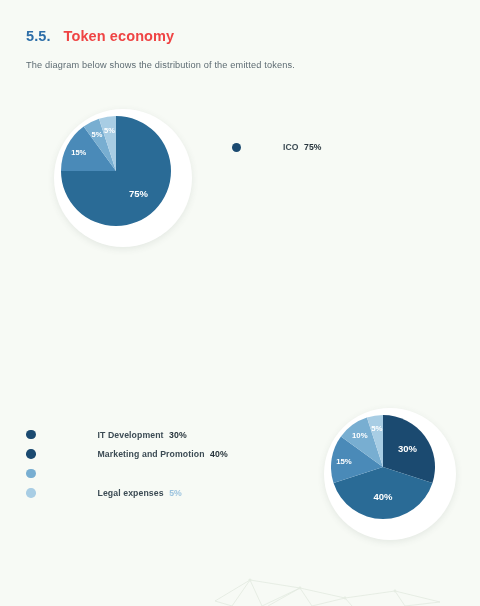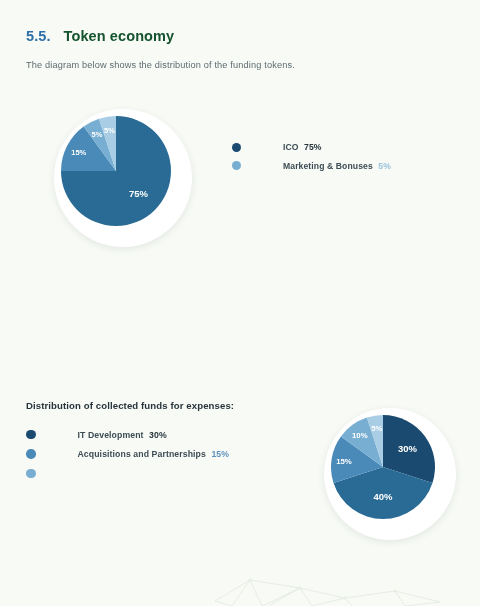--- a/index.html
+++ b/index.html
@@ -41,21 +41,21 @@
   }
   .section-num {
     font-size: 14.5px;
     font-weight: bold;
     color: #2d6ea8;
     letter-spacing: 0.1px;
   }
   .section-title {
     font-size: 14.5px;
     font-weight: bold;
-    color: #14532d;
+    color: #ef4444;
     margin-left: 13px;
     letter-spacing: 0.1px;
   }
   .section-sub {
     padding: 16px 0 0 26px;
     font-size: 9.2px;
     color: #5d6b72;
     letter-spacing: 0.15px;
   }
 
@@ -135,21 +135,21 @@
     font-size: 9.6px;
     font-weight: bold;
     color: #27343c;
     letter-spacing: 0.1px;
   }
   .legend-two {
     position: absolute;
     left: 26px;
     top: 25px;
   }
-  .legend-two .legend-row { height: 19.4px; }
+  .legend-two .legend-row { height: 19.4px; gap: 20px; }
   .legend-two .legend-dot { width: 9.5px; height: 9.5px; }
   .legend-two .legend-text { margin-left: 18px; font-size: 8.7px; }
 </style>
 </head>
 <body>
 
 <svg class="bg-network" viewBox="0 0 480 70" preserveAspectRatio="none">
   <g stroke="#e2eadf" stroke-width="0.8" fill="none">
     <path d="M215 65 L250 44 L300 52 L345 62 L395 55 L440 66"></path>
     <path d="M250 44 L262 70 L300 52 L268 70"></path>
@@ -166,21 +166,21 @@
   </g>
 </svg>
 
 <div class="page">
 
   <div class="section-head">
     <span class="section-num">5.5.</span>
     <span class="section-title">Token economy</span>
   </div>
 
-  <div class="section-sub">The diagram below shows the distribution of the funding tokens.</div>
+  <div class="section-sub">The diagram below shows the distribution of the emitted tokens.</div>
 
   <div class="block-one">
 
     <div class="pie-wrap top">
       <svg class="pie-svg" id="pie-one" width="110" height="110" viewBox="0 0 110 110">
           <path d="M 55 55 L 55 0 A 55 55 0 1 1 0 55.00000000000001 Z" fill="#2a6b96"></path>
           <path d="M 55 55 L 0 55.00000000000001 A 55 55 0 0 1 22.67181112391397 10.504065309377893 Z" fill="#4a8ab8"></path>
           <path d="M 55 55 L 22.67181112391397 10.504065309377893 A 55 55 0 0 1 38.004065309377886 2.691891603766557 Z" fill="#78aed1"></path>
           <path d="M 55 55 L 38.004065309377886 2.691891603766557 A 55 55 0 0 1 54.99999999999999 0 Z" fill="#a8cde4"></path>
           <text x="77.55670631985086" y="80.55670631985086" text-anchor="middle" class="slice-label" font-size="9.5">75%</text>
@@ -188,43 +188,42 @@
           <text x="36.02319711088694" y="20.75592728892623" text-anchor="middle" class="slice-label" font-size="7.5">5%</text>
           <text x="48.46103936131834" y="16.71462736312325" text-anchor="middle" class="slice-label" font-size="7.5">5%</text>
         </svg>
     </div>
 
     <div class="legend" id="legend-one">
         <div class="legend-row">
           <span class="legend-dot" style="background: rgb(27, 74, 112);"></span>
           <span class="legend-text">ICO <span class="legend-pct" style="color: rgb(39, 52, 60);">75%</span></span>
         </div>
-        <div class="legend-row">
-          <span class="legend-dot" style="background: rgb(120, 174, 209);"></span>
-          <span class="legend-text">Marketing &amp; Bonuses <span class="legend-pct" style="color: rgb(156, 195, 222);">5%</span></span>
-        </div>
       </div>
 
   </div>
 
   <div class="block-two">
 
-    <div class="funds-title">Distribution of collected funds for expenses:</div>
 
     <div class="legend-two" id="legend-two">
         <div class="legend-row">
           <span class="legend-dot" style="background: rgb(27, 74, 112);"></span>
           <span class="legend-text">IT Development <span class="legend-pct" style="color: rgb(39, 52, 60);">30%</span></span>
         </div>
         <div class="legend-row">
-          <span class="legend-dot" style="background: rgb(74, 138, 184);"></span>
-          <span class="legend-text">Acquisitions and Partnerships <span class="legend-pct" style="color: rgb(95, 147, 189);">15%</span></span>
+          <span class="legend-dot" style="background: rgb(27, 74, 112);"></span>
+          <span class="legend-text">Marketing and Promotion <span class="legend-pct" style="color: rgb(39, 52, 60);">40%</span></span>
         </div>
         <div class="legend-row">
           <span class="legend-dot" style="background: rgb(120, 174, 209);"></span>
+        </div>
+        <div class="legend-row">
+          <span class="legend-dot" style="background: rgb(168, 205, 228);"></span>
+          <span class="legend-text">Legal expenses <span class="legend-pct" style="color: rgb(156, 195, 222);">5%</span></span>
         </div>
       </div>
 
     <div class="pie-wrap bottom">
       <svg class="pie-svg" id="pie-two" width="104" height="104" viewBox="0 0 104 104">
           <path d="M 52 52 L 52 0 A 52 52 0 0 1 101.45493884734799 68.06888370749726 Z" fill="#1b4a70"></path>
           <path d="M 52 52 L 101.45493884734799 68.06888370749726 A 52 52 0 0 1 2.5450611526520177 68.06888370749726 Z" fill="#2a6b96"></path>
           <path d="M 52 52 L 2.5450611526520177 68.06888370749726 A 52 52 0 0 1 9.931116292502729 21.435166880791403 Z" fill="#4a8ab8"></path>
           <path d="M 52 52 L 9.931116292502729 21.435166880791403 A 52 52 0 0 1 35.93111629250272 2.5450611526520177 Z" fill="#78aed1"></path>
           <path d="M 52 52 L 35.93111629250272 2.5450611526520177 A 52 52 0 0 1 51.99999999999999 0 Z" fill="#a8cde4"></path>

